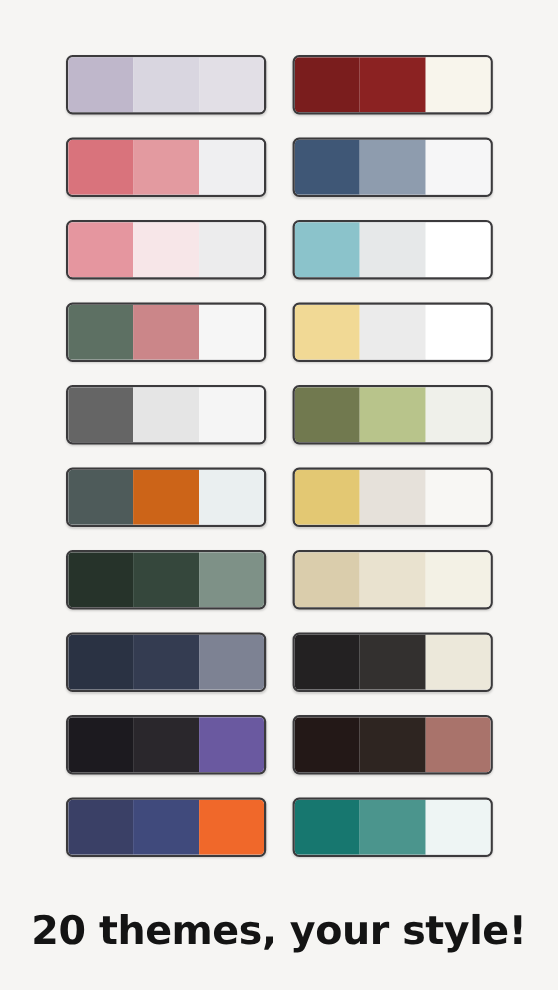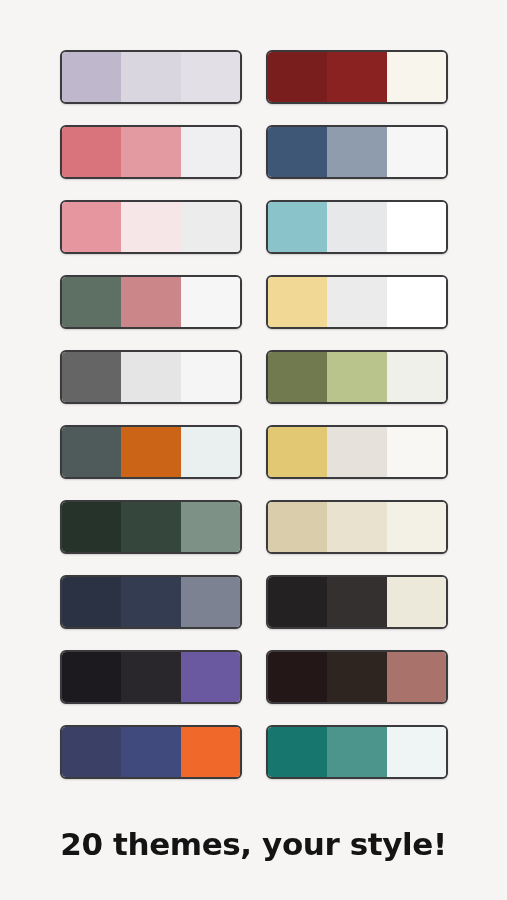--- a/index.html
+++ b/index.html
@@ -34,21 +34,21 @@
   }
   .swatch { height:100%; }
   .swatch.s1 { width:33.33%; }
   .swatch.s2 { width:33.33%; }
   .swatch.s3 { width:33.34%; }
   #caption {
     position:absolute;
     left:0; right:0;
     top:826px;
     text-align:center;
-    font-size:31px;
+    font-size:36px;
     font-weight:bold;
     letter-spacing:-0.4px;
     color:#141414;
     font-family:"DejaVu Sans", sans-serif;
   }
 </style>
 </head>
 <body style="background: rgb(246, 245, 243);">
 
 <div id="screen" style="background: rgb(246, 245, 243);">

